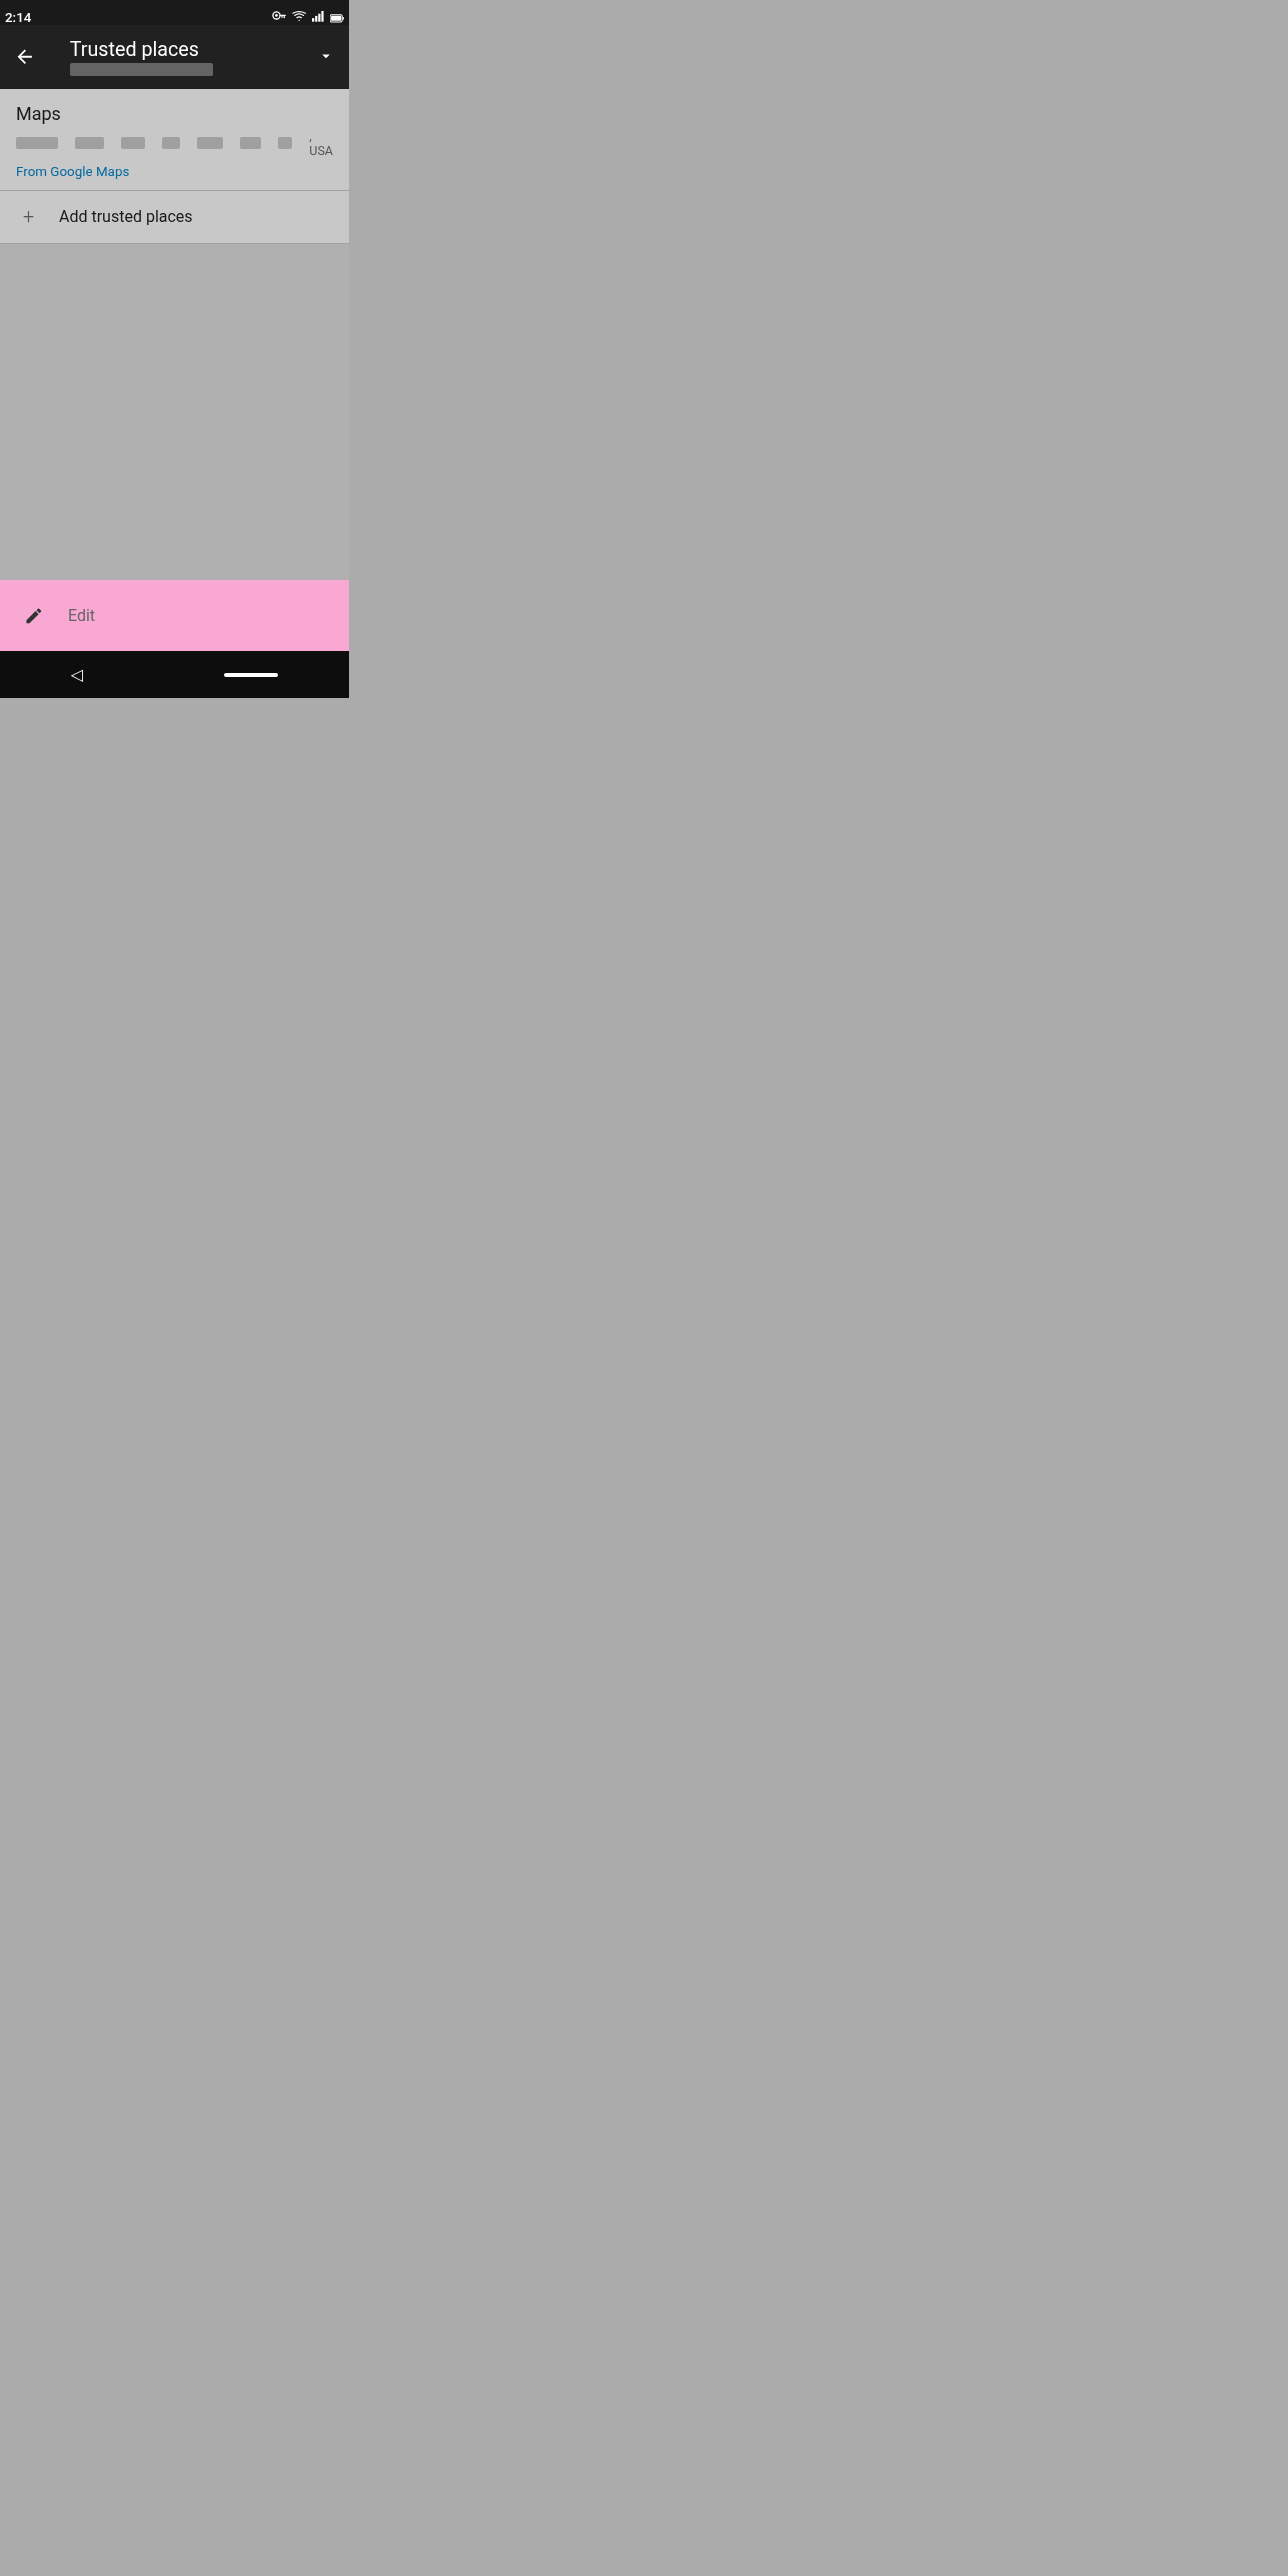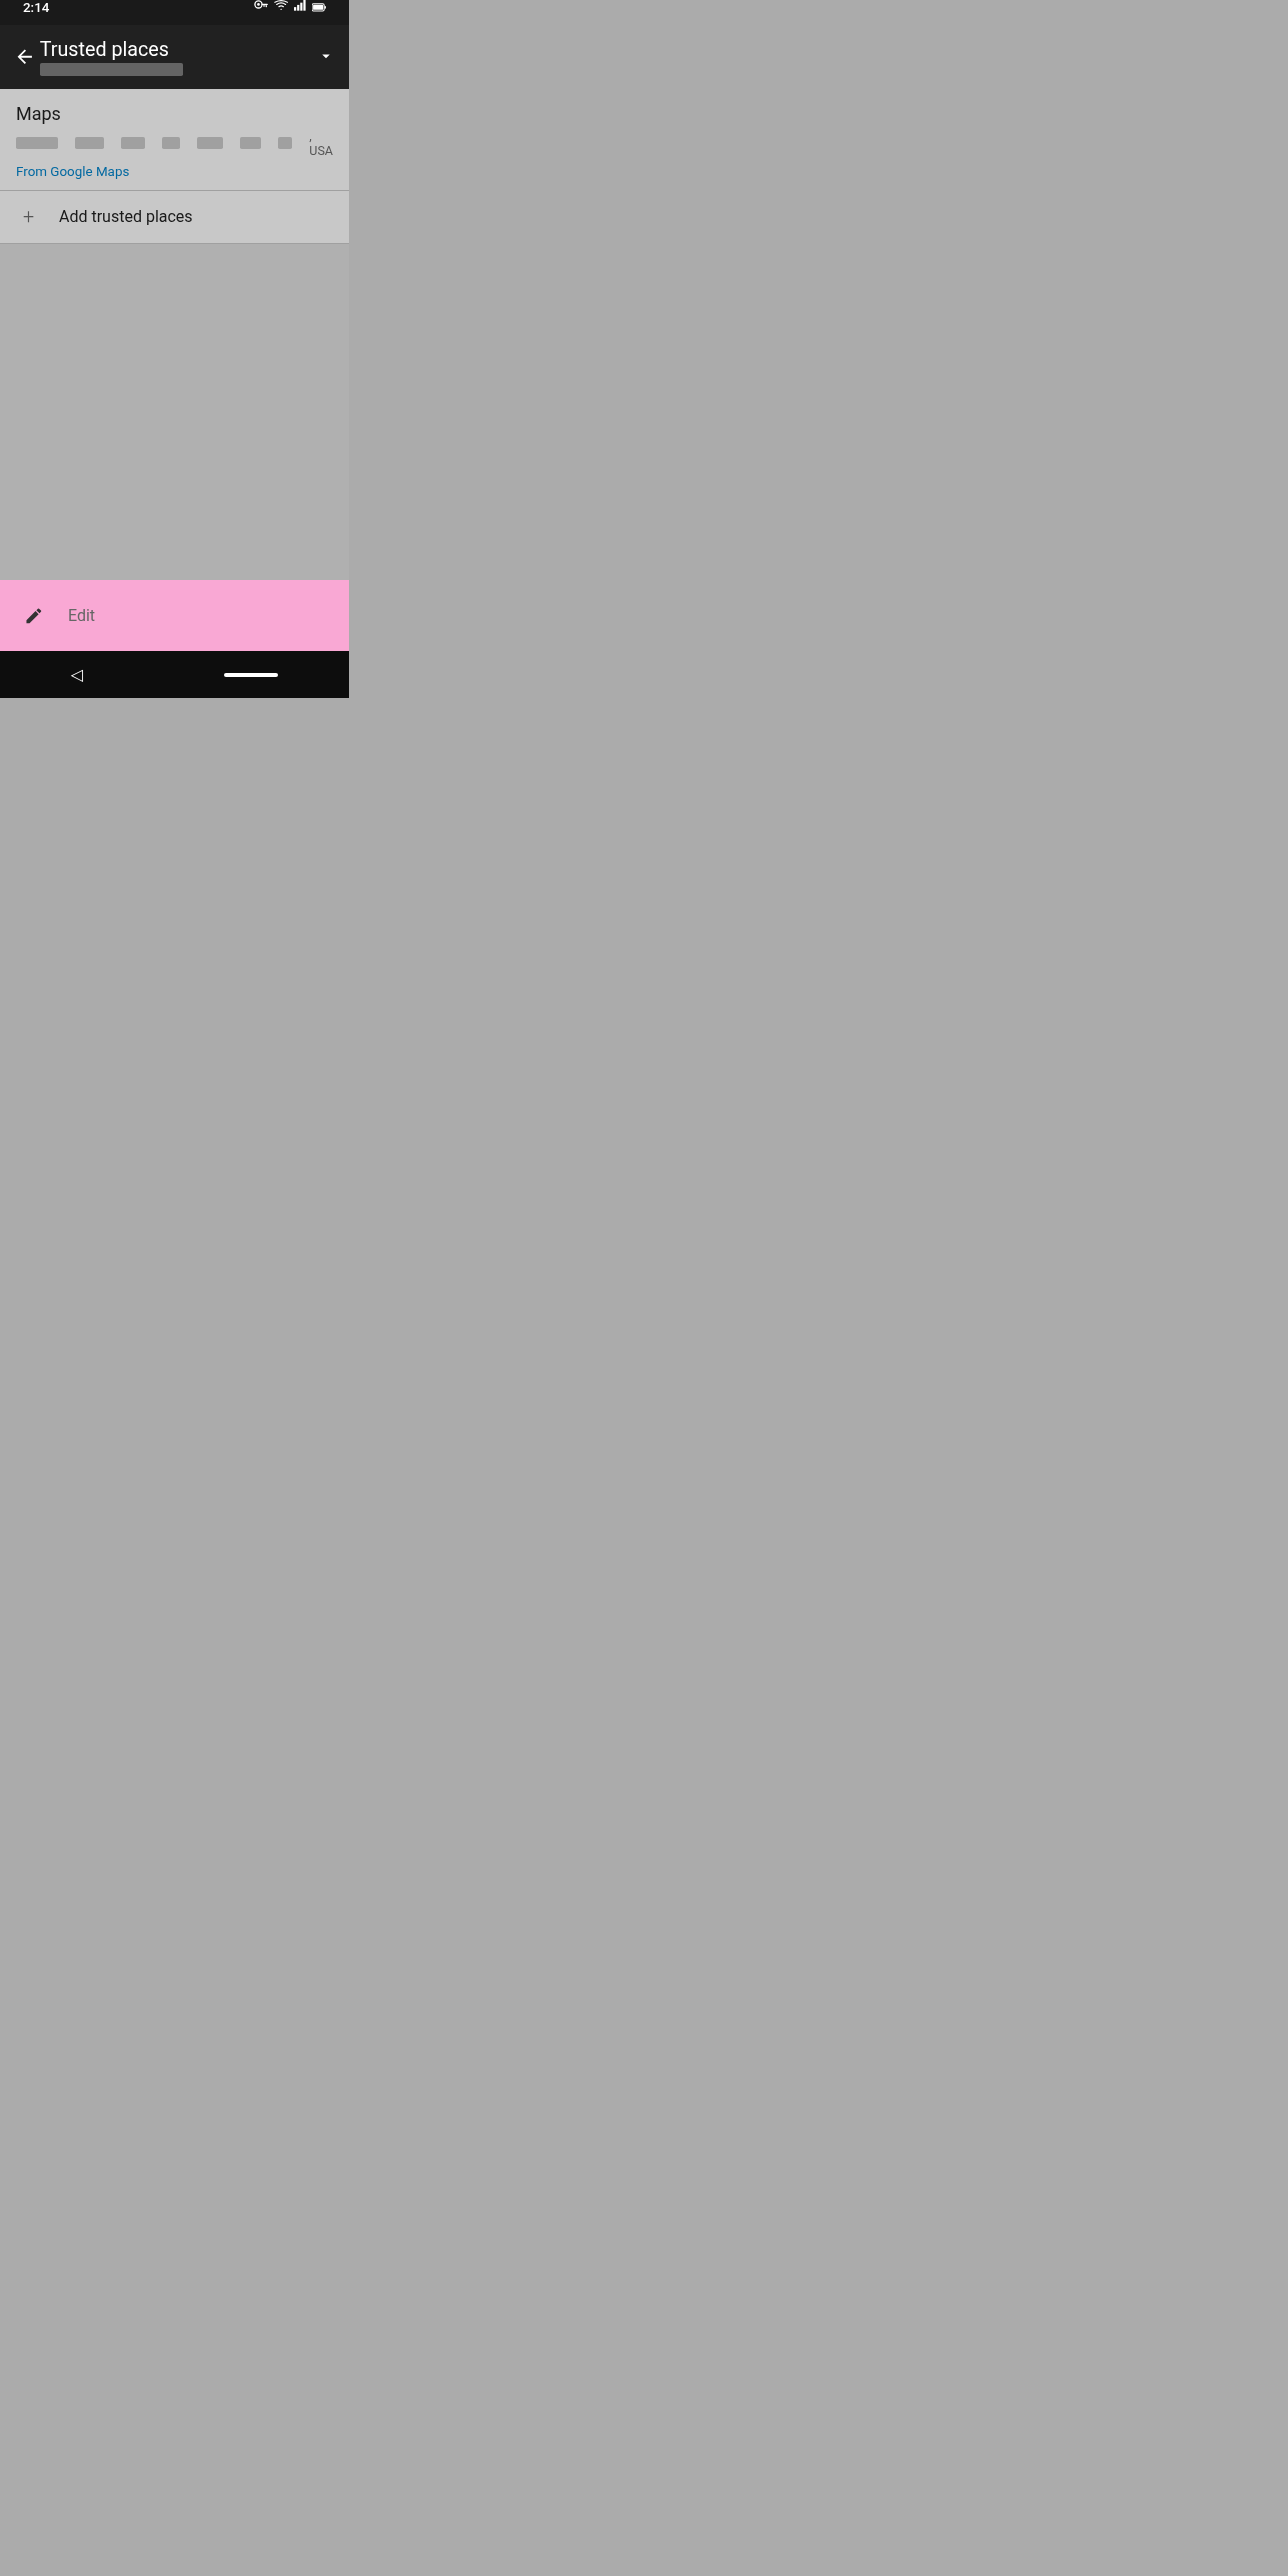--- a/index.html
+++ b/index.html
@@ -15,23 +15,23 @@
       font-family: 'Roboto', Arial, sans-serif;
       position: relative;
       overflow-x: hidden;
     }
 
     
     .status-bar {
       background: #1a1a1a;
       height: 25px;
       display: flex;
-      align-items: flex-start;
+      align-items: flex-end;
       justify-content: space-between;
-      padding: 0 23px;
+      padding: 0 5px;
     }
 
     .status-time {
       color: white;
       font-size: 13.4px;
       font-weight: 500;
     }
 
     .status-icons {
       display: flex;
@@ -44,21 +44,21 @@
       font-size: 11.6px;
     }
 
     
     .app-bar {
       background: #212121;
       height: 64px;
       display: flex;
       align-items: center;
       padding: 0 14.3px;
-      gap: 4px;
+      gap: 34px;
     }
 
     .back-btn {
       color: white;
       font-size: 19.7px;
       cursor: pointer;
       display: flex;
       align-items: center;
     }
 

